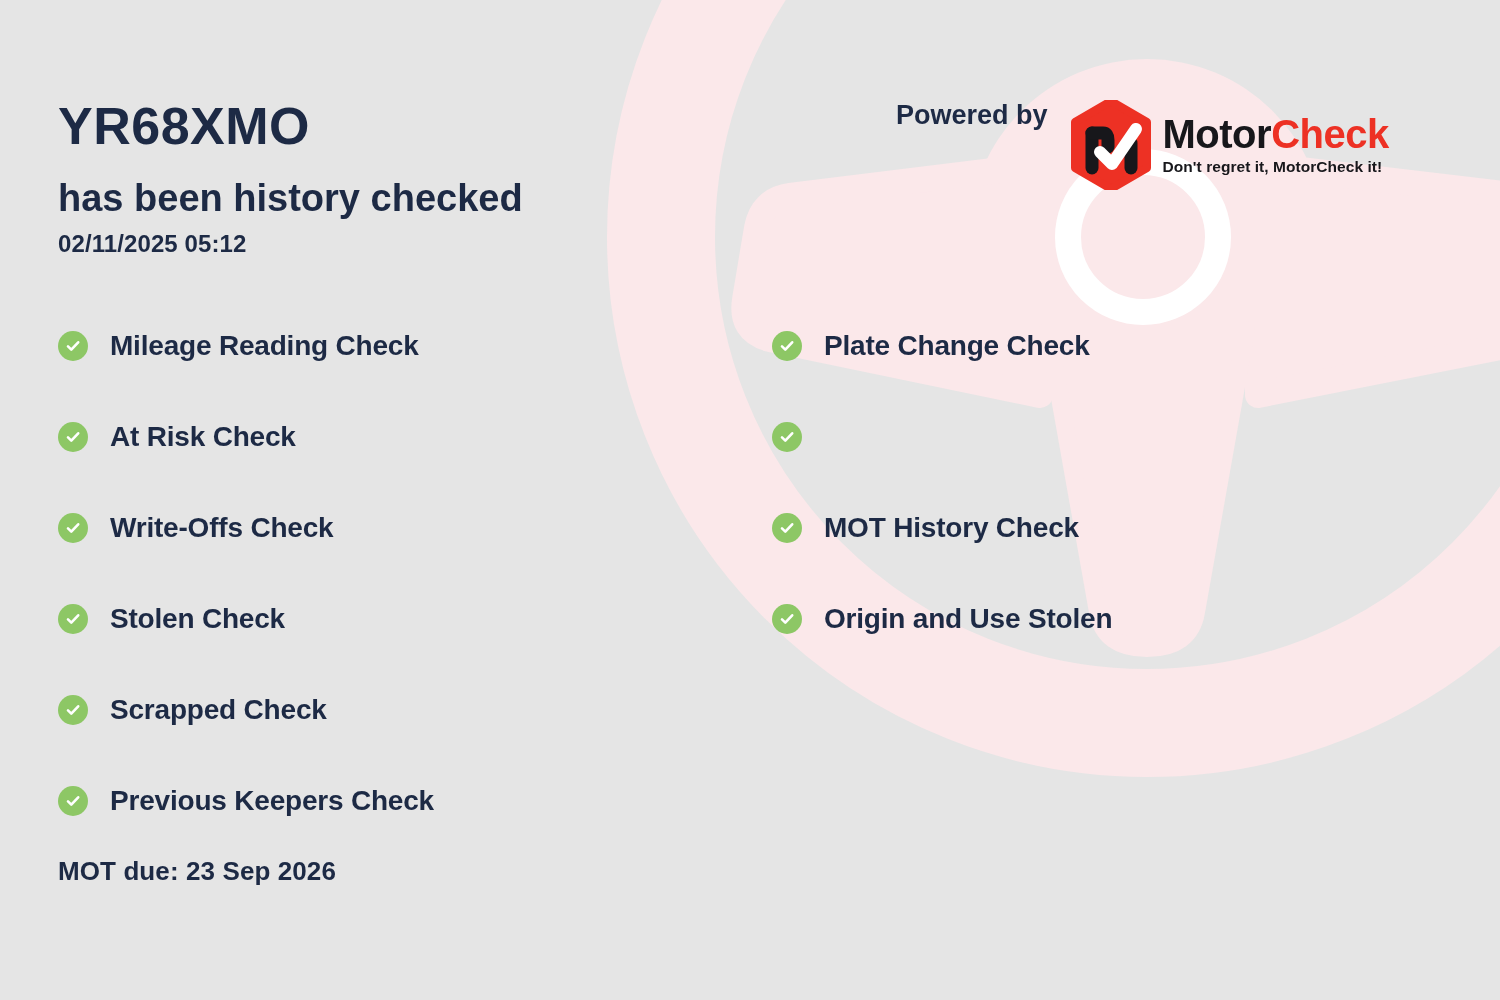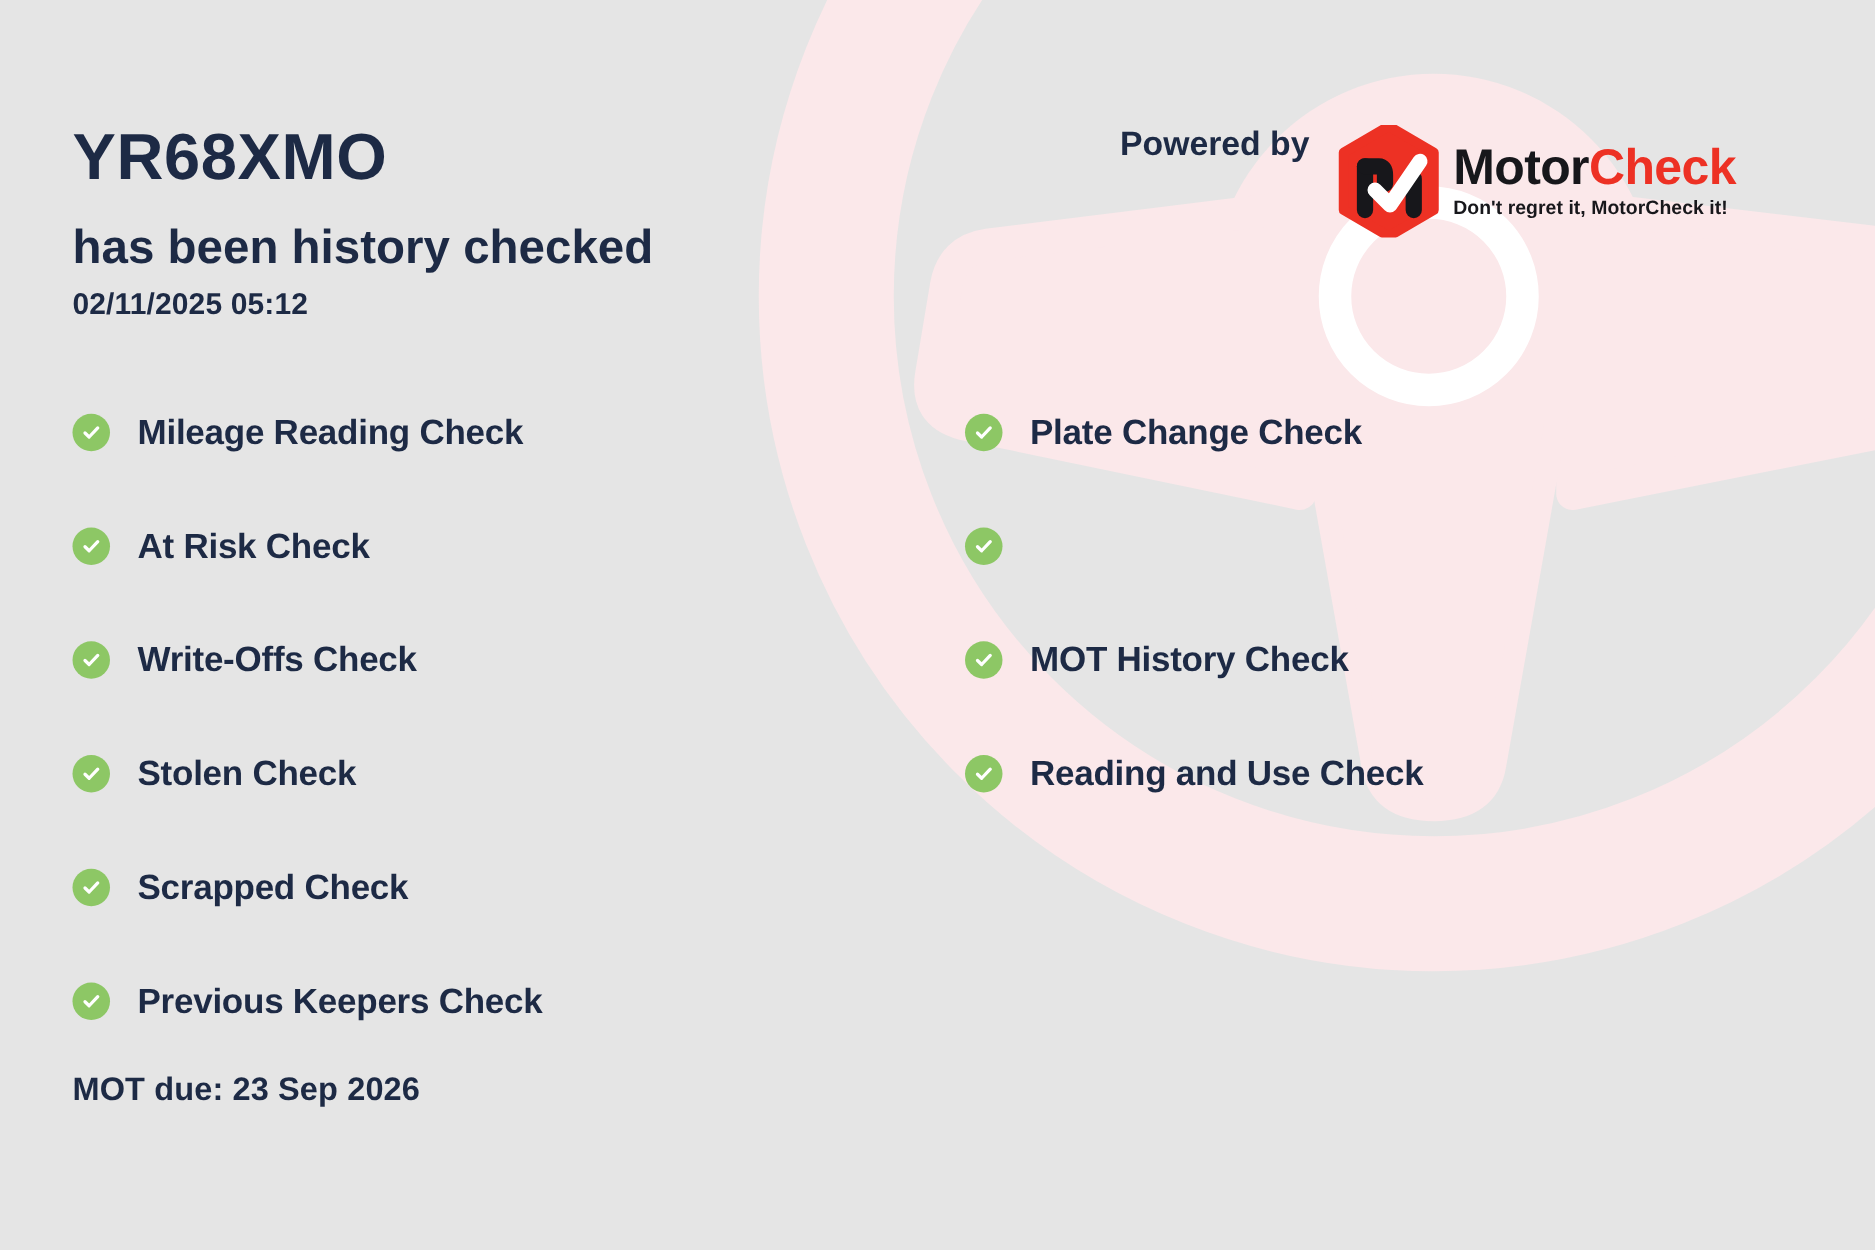--- a/index.html
+++ b/index.html
@@ -286,19 +286,19 @@
           </svg>
         </span>
         <span class="check-label">MOT History Check</span>
       </div>
       <div class="check-item">
         <span class="check-badge">
           <svg width="18" height="18" viewBox="0 0 18 18">
             <path d="M4 9.4 L7.3 12.6 L14.2 5.3" fill="none" stroke="#ffffff" stroke-width="2.6" stroke-linecap="round" stroke-linejoin="round"></path>
           </svg>
         </span>
-        <span class="check-label">Reading and Use Check</span>
+        <span class="check-label">Origin and Use Stolen</span>
       </div>
     </div>
 
   <div id="mot-due">MOT due: 23 Sep 2026</div>
 
 </div>
 
 </body></html>

